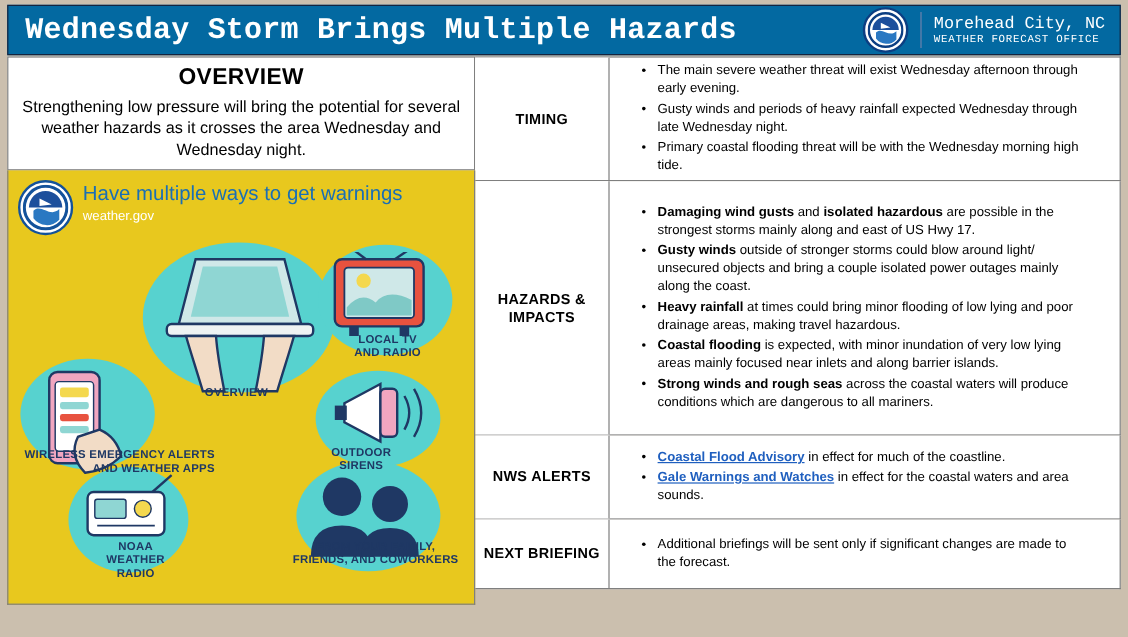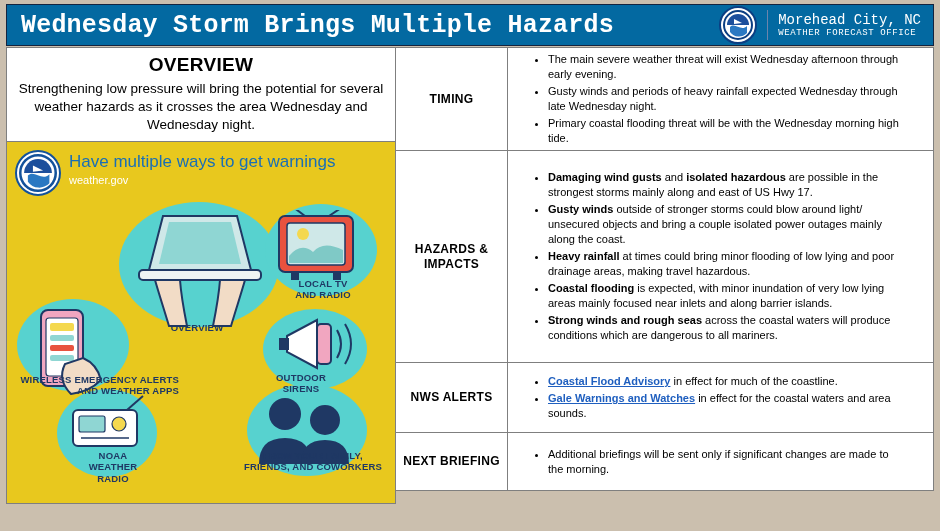--- a/index.html
+++ b/index.html
@@ -417,21 +417,21 @@
               <span class="link">Gale Warnings and Watches</span><span> in effect for the coastal waters and area sounds.</span>
             </li>
           </ul>
         </div>
       </div>
 
       <div class="row row-briefing">
         <div class="row-label">NEXT BRIEFING</div>
         <div class="row-content">
           <ul class="bullets">
-            <li>Additional briefings will be sent only if significant changes are made to the morning.</li>
+            <li>Additional briefings will be sent only if significant changes are made to the forecast.</li>
           </ul>
         </div>
       </div>
 
     </div>
   </div>
 
 
 </div>
 

